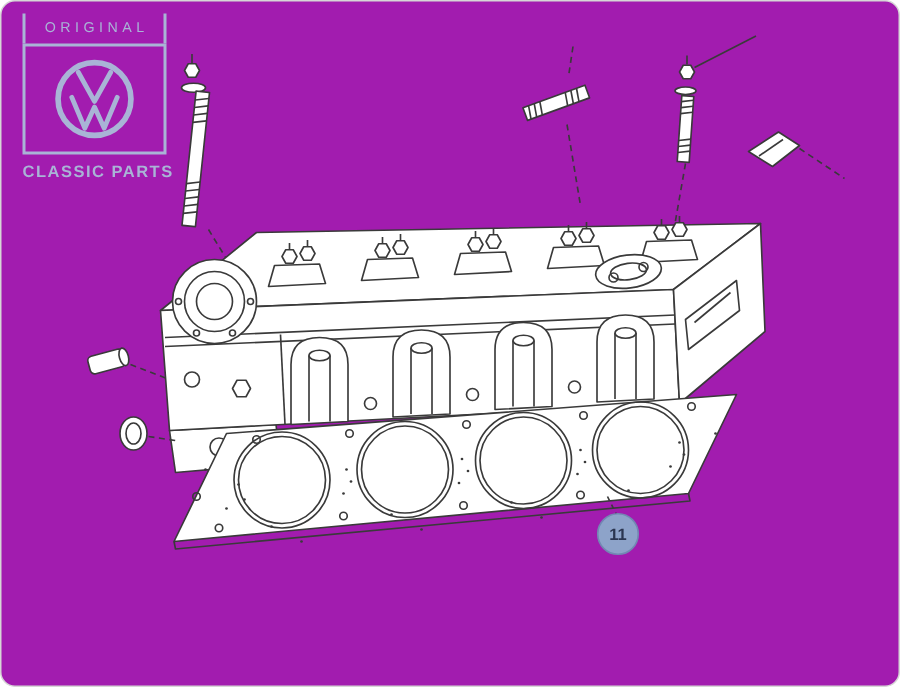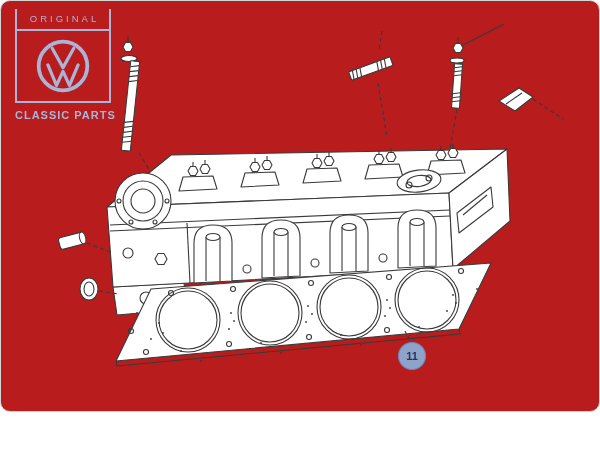--- a/index.html
+++ b/index.html
@@ -1,18 +1,18 @@
 <!DOCTYPE html>
 <html style="--watermark: #a9b4d6; --line: #3a3a3a; --callout-fill: #8da3c9; --callout-stroke: #7288b3; --callout-text: #2a3550;"><head>
 <meta charset="utf-8">
 <style>
   html,body{margin:0;padding:0;background:#fff;}
   body{width:600px;height:458px;font-family:"Liberation Sans",sans-serif;}
   .page{
-    position:relative;width:600px;height:412px;background:#b91c1c;
+    position:relative;width:600px;height:458px;background:#a21caf;
     border:1px solid #d6d6d6;border-radius:10px;box-sizing:border-box;overflow:hidden;
   }
   
   .watermark{
     position:absolute;left:14px;top:8px;width:96px;
     color:var(--watermark,#a9b4d6);z-index:2;user-select:none;
   }
   .wm-original{
     border-left:2px solid var(--watermark,#a9b4d6);
     border-right:2px solid var(--watermark,#a9b4d6);

